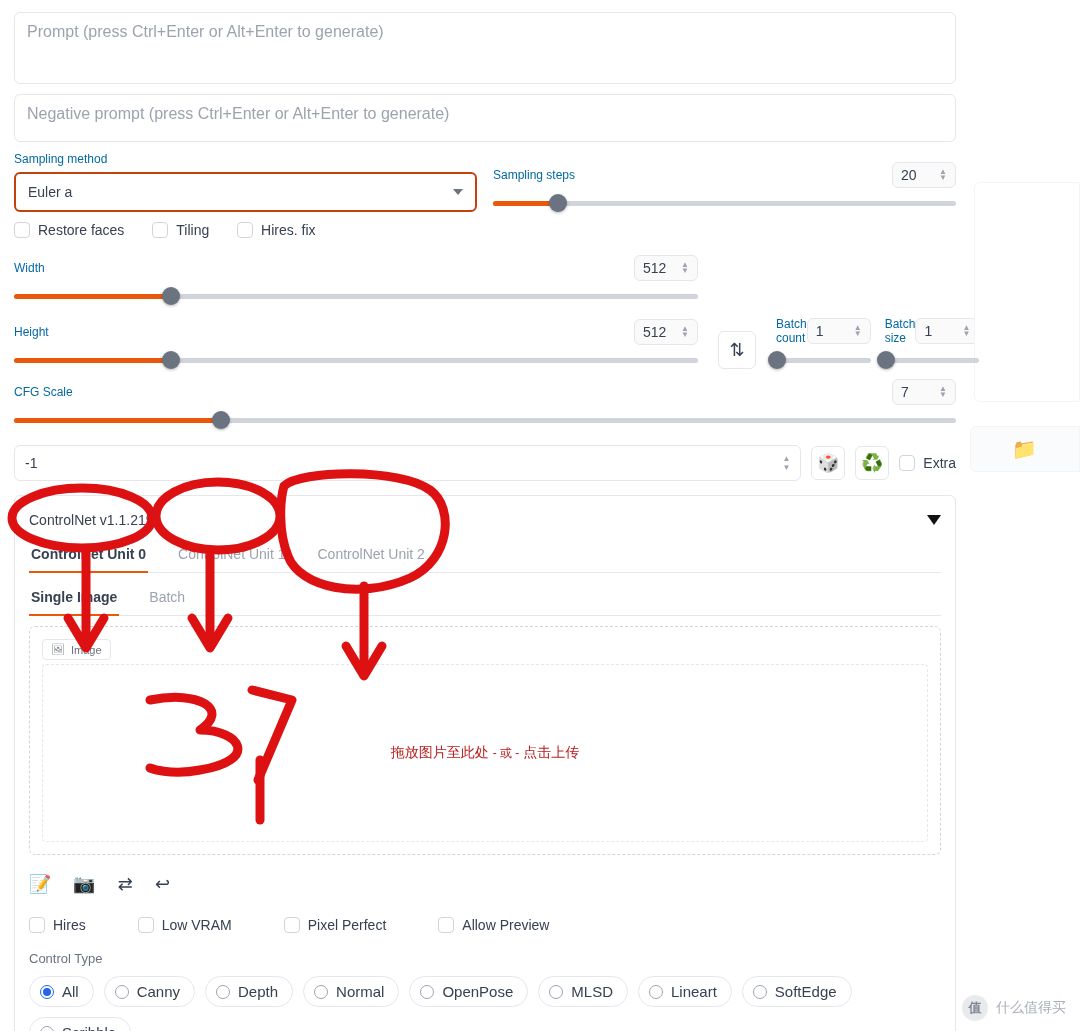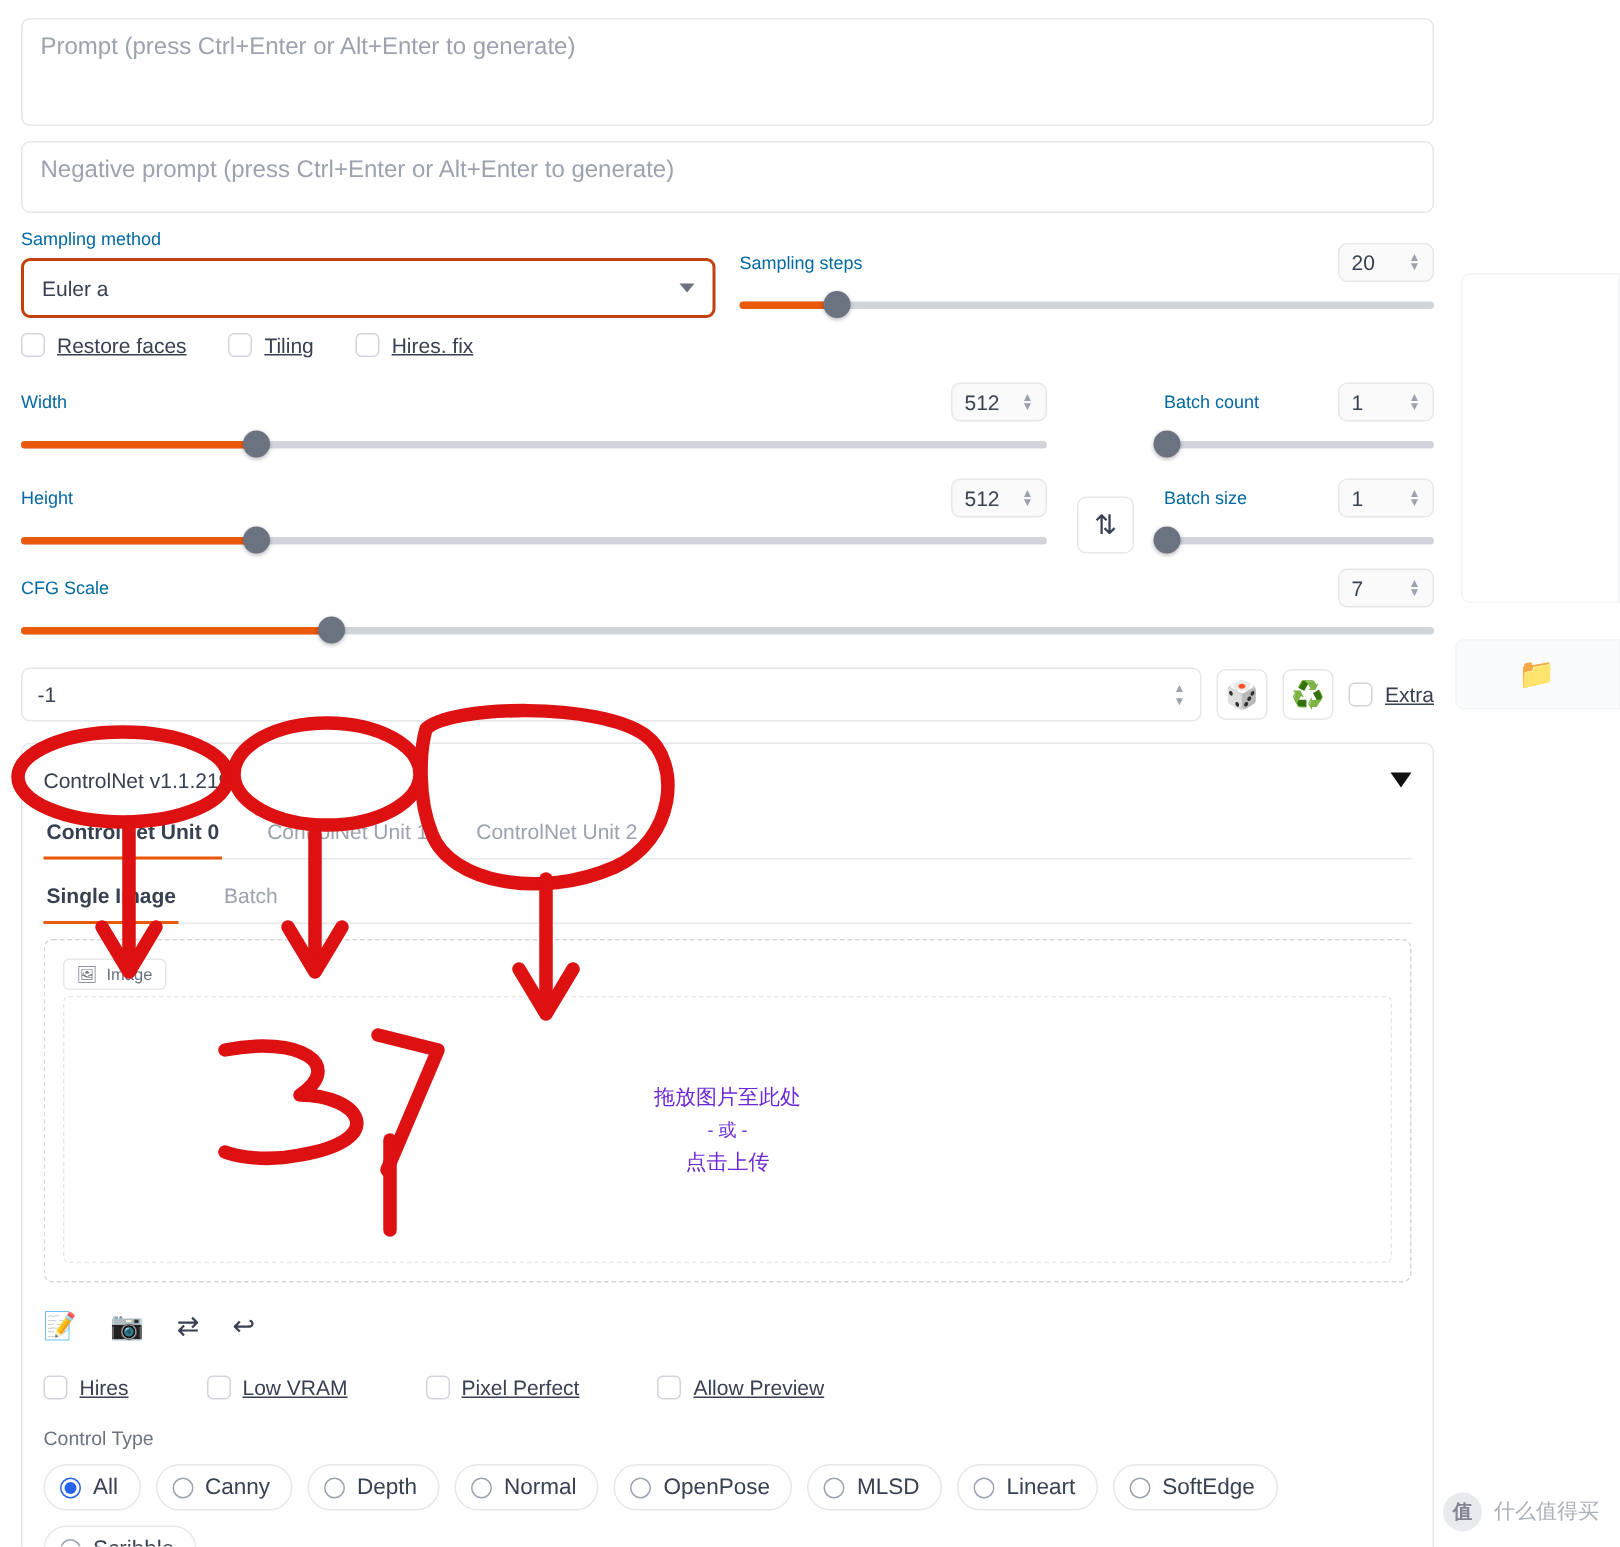--- a/index.html
+++ b/index.html
@@ -14,40 +14,40 @@
 .label { font-size: 12px; color: #0369a1; }
 .select { border: 2px solid #c2410c; border-radius: 6px; padding: 10px 12px; display: flex; justify-content: space-between; align-items: center; cursor: pointer; background: #fff; }
 .caret { width: 0; height: 0; border-left: 5px solid transparent; border-right: 5px solid transparent; border-top: 6px solid #6b7280; }
 .numspin { border: 1px solid #e5e7eb; border-radius: 6px; padding: 4px 8px; display: flex; align-items: center; justify-content: space-between; min-width: 64px; background: #fafafa; }
 .numspin .up, .numspin .down { font-size: 8px; color: #9ca3af; line-height: 6px; }
 .numspin .arrows { display: flex; flex-direction: column; }
 .slider-wrap { position: relative; height: 18px; display: flex; align-items: center; }
 .track { height: 5px; background: #d1d5db; border-radius: 3px; width: 100%; position: relative; }
 .fill { height: 5px; background: #ea580c; border-radius: 3px; position: absolute; left: 0; top: 0; }
 .thumb { width: 18px; height: 18px; border-radius: 50%; background: #6b7280; position: absolute; top: 50%; transform: translate(-50%, -50%); box-shadow: 0 1px 3px rgba(0,0,0,.3); }
-.checkbox { display: inline-flex; align-items: flex-start; gap: 8px; margin-right: 24px; cursor: pointer; text-decoration: underline; }
+.checkbox { display: inline-flex; align-items: flex-start; gap: 8px; margin-right: 24px; cursor: pointer; }
 .cb { width: 16px; height: 16px; border: 1px solid #d1d5db; border-radius: 4px; background: #fff; }
 .swapbtn { width: 38px; height: 38px; border: 1px solid #e5e7eb; border-radius: 6px; display: flex; align-items: center; justify-content: center; font-size: 18px; cursor: pointer; background: #fff; }
 .seedrow { display: flex; gap: 10px; align-items: center; margin-top: 6px; }
 .seedinput { flex: 1; border: 1px solid #e5e7eb; border-radius: 6px; padding: 8px 10px; display: flex; justify-content: space-between; align-items: center; }
 .iconbtn { width: 34px; height: 34px; border: 1px solid #e5e7eb; border-radius: 6px; display: flex; align-items: center; justify-content: center; font-size: 18px; cursor: pointer; background: #fff; }
 .accordion { border: 1px solid #e5e7eb; border-radius: 6px; margin-top: 14px; padding: 10px 14px 20px 14px; }
 .acc-head { display: flex; justify-content: space-between; align-items: center; padding: 6px 0 10px 0; }
 .acc-head .tri { width: 0; height: 0; border-left: 7px solid transparent; border-right: 7px solid transparent; border-top: 10px solid #111; }
 .tabs { display: flex; gap: 28px; border-bottom: 1px solid #e5e7eb; }
 .tab { padding: 8px 2px 10px 2px; color: #9ca3af; cursor: pointer; position: relative; }
 .tab.active { color: #374151; font-weight: 600; }
 .tab.active::after { content: ""; position: absolute; left: 0; right: 0; bottom: -1px; height: 2px; background: #ea580c; }
 .subtabs { display: flex; gap: 28px; margin-top: 8px; border-bottom: 1px solid #e5e7eb; }
 .subtab { padding: 8px 2px 10px 2px; color: #9ca3af; cursor: pointer; position: relative; }
 .subtab.active { color: #374151; font-weight: 600; }
 .subtab.active::after { content: ""; position: absolute; left: 0; right: 0; bottom: -1px; height: 2px; background: #ea580c; }
 .dropzone { border: 1px dashed #d1d5db; border-radius: 6px; padding: 12px; margin-top: 10px; }
 .imglabel { display: inline-flex; align-items: center; gap: 6px; border: 1px solid #e5e7eb; border-radius: 4px; padding: 3px 8px; font-size: 11px; color: #6b7280; }
-.dz-inner { height: 178px; border: 1px dashed #e5e7eb; border-radius: 4px; display: flex; flex-direction: column; align-items: center; justify-content: center; color: #6d28d9; margin-top: 4px; gap: 4px; }
+.dz-inner { height: 178px; border: 1px dashed #e5e7eb; border-radius: 4px; display: flex; flex-direction: row; align-items: center; justify-content: center; color: #b91c1c; margin-top: 4px; gap: 4px; }
 .preproc-row { display: flex; justify-content: space-between; align-items: center; margin-top: 18px; }
 .tool-icons { display: flex; gap: 22px; font-size: 18px; color: #374151; }
 .cb-row { display: flex; flex-wrap: wrap; gap: 28px; margin-top: 22px; }
 .section-label { font-size: 13px; color: #6b7280; margin-top: 18px; margin-bottom: 10px; }
 .radio-row { display: flex; flex-wrap: wrap; gap: 10px; }
 .radio-chip { border: 1px solid #e5e7eb; border-radius: 18px; padding: 6px 14px 6px 10px; display: inline-flex; align-items: center; gap: 8px; cursor: pointer; font-size: 15px; background: #fff; }
 .radio { width: 14px; height: 14px; border: 1px solid #9ca3af; border-radius: 50%; display: inline-block; position: relative; }
 .radio.checked { border-color: #2563eb; }
 .radio.checked::after { content: ""; position: absolute; inset: 2px; border-radius: 50%; background: #2563eb; }
 .right-preview { height: 220px; border: 1px solid #f3f4f6; border-radius: 6px 0 0 6px; margin-left: 4px; background: #fff; }
@@ -145,21 +145,21 @@
               <div class="track">
                 <div class="fill" style="width:23%"></div>
               </div>
               <div class="thumb" style="left:23%"></div>
             </div>
         </div>
       </div>
       <div style="display:flex;align-items:center">
         <div class="swapbtn">⇅</div>
       </div>
-      <div style="width:180px;display:flex;flex-direction:column;gap:14px">
+      <div style="width:180px;display:flex;flex-direction:row;gap:14px">
         <div class="field">
           <div style="display:flex;justify-content:space-between;align-items:center">
             <span class="label">Batch count</span>
             <div class="numspin">
                 <span>1</span>
                 <span class="arrows">
                   <span class="up">▲</span>
                   <span class="down">▼</span>
                 </span>
               </div>

